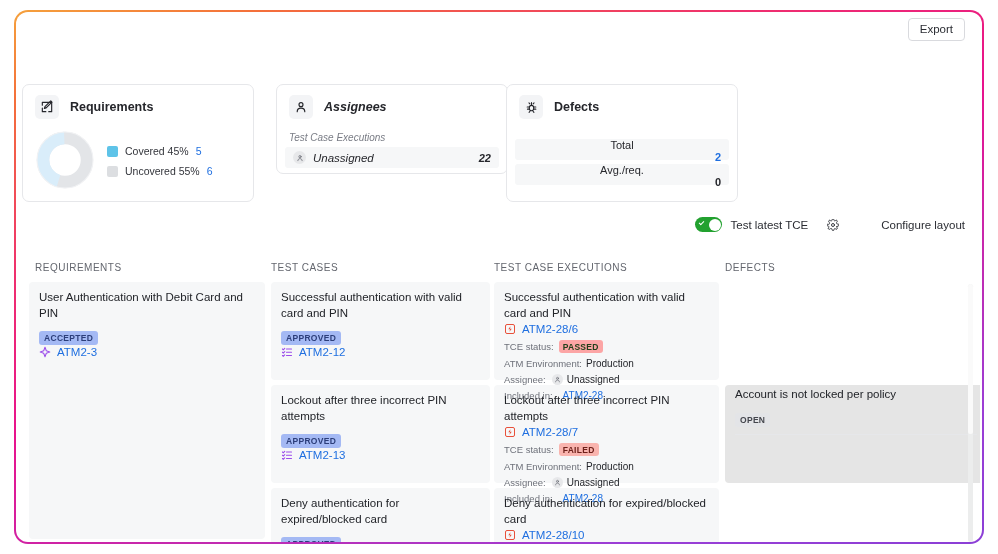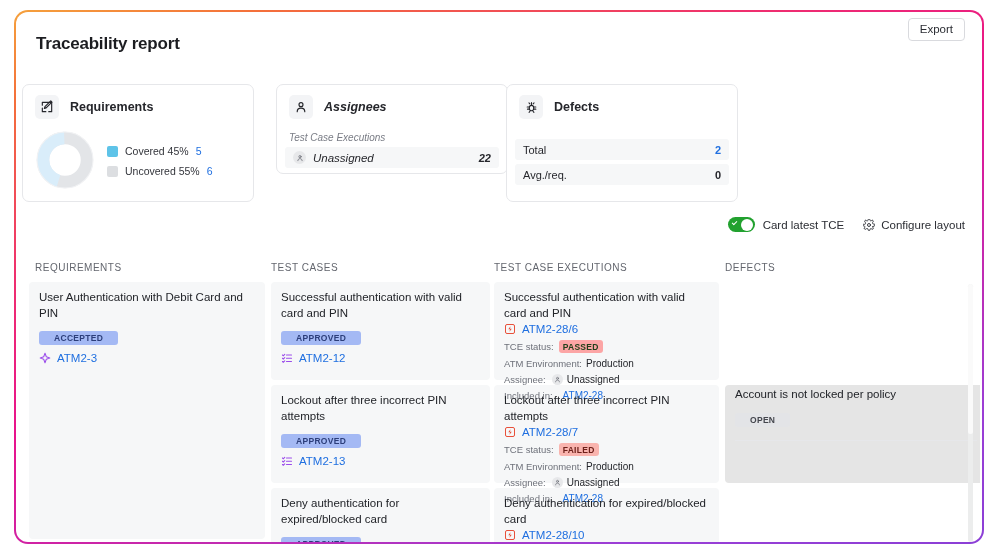--- a/index.html
+++ b/index.html
@@ -97,21 +97,21 @@
   }
   #assignee-name { font-size: 11.5px; color: #26272c; }
   #assignee-count { margin-left: auto; font-size: 11px; font-weight: bold; color: #26272c; }
 
   
   .defect-row {
     position: absolute; left: 8px; right: 8px;
     height: 21px; border-radius: 3px;
     display: flex; align-items: center; padding: 0 8px;
     background: #f6f7f8;
-    font-size: 11px; color: #26272c;
+    font-size: 11px; color: #26272c; flex-direction: column;
   }
   #defect-total { top: 54px; }
   #defect-avg   { top: 79px; }
   .defect-val { margin-left: auto; font-weight: bold; }
   .defect-val.link { color: #1f6fe0; }
 
   
   #controls {
     position: absolute; right: 17px; top: 205px;
     display: flex; align-items: center;
@@ -125,21 +125,21 @@
     content: ""; position: absolute; right: 1.5px; top: 1.5px;
     width: 12px; height: 12px; border-radius: 50%; background: #fff;
   }
   #tce-toggle .tick {
     position: absolute; left: 4px; top: 3.5px;
     width: 5px; height: 3px;
     border-left: 1.4px solid #fff; border-bottom: 1.4px solid #fff;
     transform: rotate(-45deg);
   }
   #toggle-label { font-size: 11.5px; color: #2b2d33; margin-right: 19px; }
-  #configure-layout { display: flex; align-items: flex-end; cursor: pointer; }
+  #configure-layout { display: flex; align-items: flex-end; cursor: pointer; gap: 36px; }
   #configure-label { font-size: 11.5px; color: #2b2d33; margin-left: 6px; }
 
   
   #col-headers { position: absolute; left: 6px; right: 6px; top: 250px; height: 20px; }
   .col-header {
     position: absolute; top: 0;
     font-size: 10px; letter-spacing: 0.5px; color: #63666e;
   }
   #ch-req  { left: 13px; }
   #ch-tc   { left: 249px; }
@@ -161,22 +161,22 @@
     background: #f6f7f8;
     border-radius: 4px;
     padding: 8px 10px 10px;
     margin-bottom: 5px;
   }
   .cell-title { font-size: 11.5px; color: #222429; line-height: 1.35; margin-bottom: 6px; }
 
   .badge {
     display: inline-block;
     font-size: 8.5px; font-weight: bold; letter-spacing: 0.3px;
-    padding: 2px 15px 2px; border-radius: 3px;
-    margin-bottom: 7px;
+    padding: 2px 5px 2px; border-radius: 3px;
+    margin-bottom: 1px;
   }
   .badge.accepted { background: #a4b9f4; color: #2c3e7a; }
   .badge.approved { background: #a4b9f4; color: #2c3e7a; }
   .badge.open     { background: #e3e4e7; color: #44464d; }
 
   .key-line { display: flex; align-items: center; }
   .key-link { font-size: 11.5px; color: #1f6fe0; margin-left: 6px; }
   .key-link.defect { color: #1f6fe0; }
 
   .meta { font-size: 9.5px; color: #6e717a; margin-top: 5px; display: flex; align-items: center; }
@@ -207,21 +207,20 @@
     width: 5px; height: 150px; background: #fafafa; border-radius: 3px;
   }
   svg { display: block; }
 </style>
 </head>
 <body>
 
 <div id="frame">
 <div id="frame-inner">
 
-  <div id="page-title">Traceability report</div>
   <button id="export-button">Export</button>
 
   <div class="card" id="card-requirements">
     <div class="card-head">
       <span class="card-icon">
         <svg width="14" height="14" viewBox="0 0 24 24" fill="none" stroke="#26272c" stroke-width="2" stroke-linecap="round" stroke-linejoin="round">
           <path d="M4 14v6h6"></path>
               <path d="M4 9V4h16v16h-5"></path>
           <path d="M20.5 3.5l-10 10-3 1 1-3 10-10z" fill="none"></path>
         </svg>
@@ -292,21 +291,21 @@
     <div class="defect-row" id="defect-avg">
       <span>Avg./req.</span>
       <span class="defect-val">0</span>
     </div>
   </div>
 
   <div id="controls">
     <span id="tce-toggle">
           <span class="tick"></span>
         </span>
-    <span id="toggle-label">Card latest TCE</span>
+    <span id="toggle-label">Test latest TCE</span>
     <span id="configure-layout">
       <span>
         <svg width="12" height="12" viewBox="0 0 24 24" fill="none" stroke="#3a3c42" stroke-width="2" stroke-linecap="round" stroke-linejoin="round">
           <circle cx="12" cy="12" r="3"></circle>
           <path d="M19.4 15a1.6 1.6 0 00.3 1.8l.1.1a2 2 0 11-2.8 2.8l-.1-.1a1.6 1.6 0 00-1.8-.3 1.6 1.6 0 00-1 1.5V21a2 2 0 11-4 0v-.1A1.6 1.6 0 008 19.4a1.6 1.6 0 00-1.8.3l-.1.1a2 2 0 11-2.8-2.8l.1-.1a1.6 1.6 0 00.3-1.8 1.6 1.6 0 00-1.5-1H2a2 2 0 110-4h.1A1.6 1.6 0 004.6 8a1.6 1.6 0 00-.3-1.8l-.1-.1a2 2 0 112.8-2.8l.1.1a1.6 1.6 0 001.8.3H9a1.6 1.6 0 001-1.5V2a2 2 0 114 0v.1a1.6 1.6 0 001 1.5 1.6 1.6 0 001.8-.3l.1-.1a2 2 0 112.8 2.8l-.1.1a1.6 1.6 0 00-.3 1.8V9a1.6 1.6 0 001.5 1H22a2 2 0 110 4h-.1a1.6 1.6 0 00-1.5 1z"></path>
         </svg>
       </span>
       <span id="configure-label">Configure layout</span>
     </span>
   </div>

